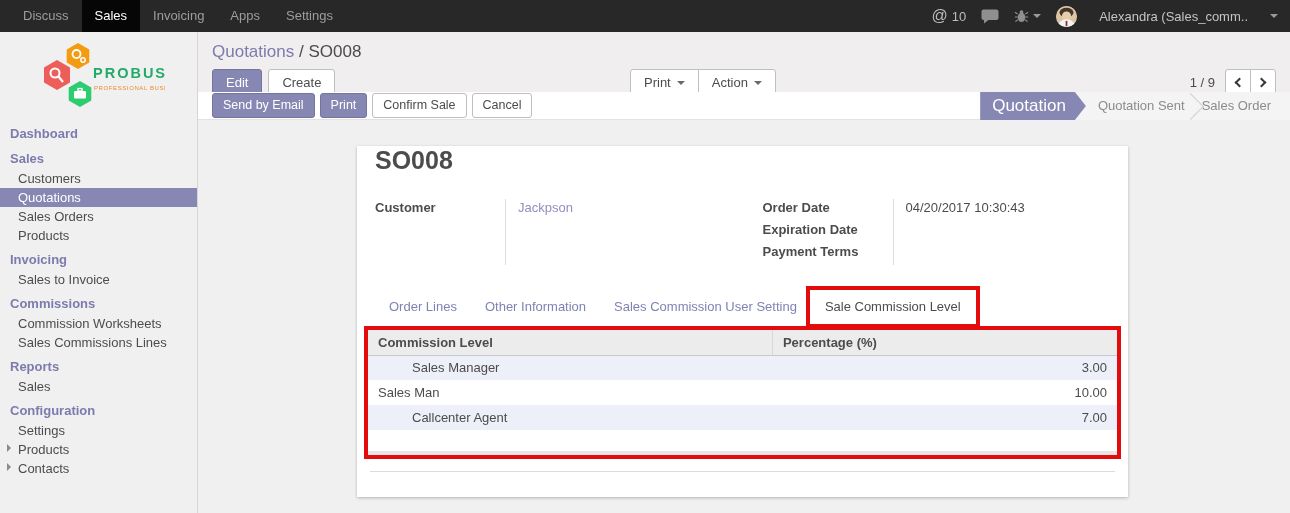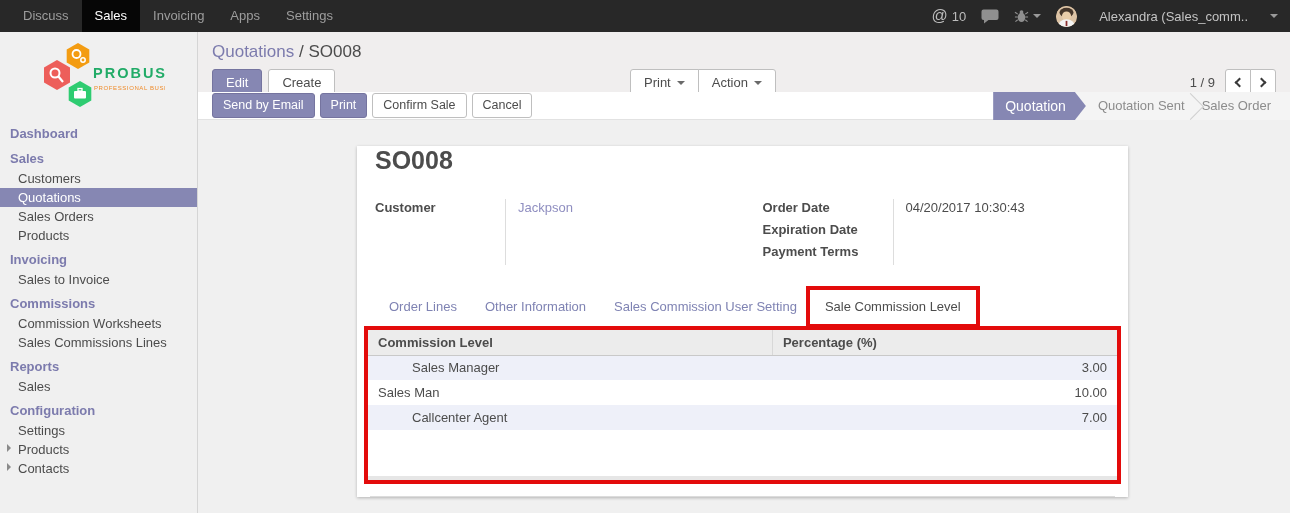--- a/index.html
+++ b/index.html
@@ -59,42 +59,42 @@
   .chev{width:7px;height:7px;border-left:2px solid #3a3a3a;border-bottom:2px solid #3a3a3a;display:inline-block;}
   .chev.left{transform:rotate(45deg);margin-left:3px;}
   .chev.right{transform:rotate(-135deg);margin-right:3px;}
 
   
   .statusbar{height:28px;background:#fff;border-bottom:1px solid #e2e2e2;position:relative;}
   .sb-btns{position:absolute;left:14px;top:1px;display:flex;gap:5px;}
   .sb-btn{height:25px;line-height:23px;padding:0 10px;font-size:12.5px;border:1px solid #bfbfbf;background:#fff;color:var(--text);border-radius:3px;cursor:pointer;white-space:nowrap;}
   .sb-btn.primary{background:var(--btn-purple);border-color:var(--btn-purple-border);color:#fff;}
   .pipeline{position:absolute;right:0;top:0;height:28px;display:flex;overflow:hidden;}
-  .pl-active{background:var(--btn-purple);color:#fff;line-height:28px;padding:0 20px 0 12px;font-size:14px;position:relative;z-index:2;cursor:pointer;
+  .pl-active{background:var(--btn-purple);color:#fff;line-height:28px;padding:0 20px 0 12px;font-size:17px;position:relative;z-index:2;cursor:pointer;
     clip-path:polygon(0 0,calc(100% - 11px) 0,100% 50%,calc(100% - 11px) 100%,0 100%);}
   .pl-rest{display:flex;align-items:center;background:#f4f4f4;margin-left:-11px;padding-left:14px;padding-right:10px;}
   .pl-step{line-height:28px;padding:0 9px;color:#8c8c8c;font-size:13px;cursor:pointer;white-space:nowrap;}
   .pl-chev{width:19px;height:19px;border-top:1px solid #cfcfcf;border-right:1px solid #cfcfcf;transform:rotate(45deg);margin:0 -7px 0 -13px;flex:none;}
 
   
   .content{position:absolute;top:100px;left:0;right:0;bottom:0;background:#f0f0f0;overflow:hidden;}
   .card{position:relative;margin:14px 0 0 159px;width:771px;height:351px;background:#fff;box-shadow:0 1px 3px rgba(0,0,0,.25);}
   .doc-title{margin:14px 0 0 18px;font-size:25px;line-height:29px;font-weight:bold;color:var(--text);}
   .fields{display:flex;margin:24px 18px 0 18px;}
   .fgroup{flex:1;display:flex;}
   .fgroup.left{margin-right:40px;}
   .fg-labels{width:130px;flex:none;}
   .fg-values{flex:1;border-left:1px solid #ddd;padding-left:12px;}
   .flabel{font-weight:bold;height:22px;line-height:17px;font-size:13px;}
   .fvalue{height:22px;line-height:17px;font-size:13px;}
   .fvalue.link{color:#8f8ec0;cursor:pointer;}
   .tabs{display:flex;margin:26px 0 0 18px;}
   .tab{padding:0 14px;height:32px;line-height:32px;font-size:13px;color:#7f83b3;cursor:pointer;white-space:nowrap;}
   .tab.active{color:var(--text);background:#fff;outline:4px solid var(--red);outline-offset:1px;}
-  .table-region{margin:7px 11px 0 11px;height:150px;position:relative;background:#fff;outline:4px solid var(--red);}
+  .table-region{margin:7px 11px 0 11px;height:125px;position:relative;background:#fff;outline:4px solid var(--red);}
   table.commission{width:100%;border-collapse:collapse;font-size:13px;table-layout:fixed;}
   table.commission col.c1{width:54%;}
   table.commission th{background:#ececec;font-weight:bold;text-align:left;height:25px;padding:0 10px;border-bottom:1px solid #c9c9c9;color:var(--text);}
   table.commission th + th{border-left:1px solid #d8d8d8;}
   table.commission td{height:25px;padding:0 10px;color:var(--text);}
   table.commission tr.odd td{background:#eef0f9;padding-left:44px;}
   table.commission td.num{text-align:right;}
   .strip{position:absolute;left:0;right:0;bottom:0;height:4px;background:#e6e6e6;}
   .card-sep{margin:16px 13px 0;border:none;border-top:1px solid #dcdcdc;}
 </style>

